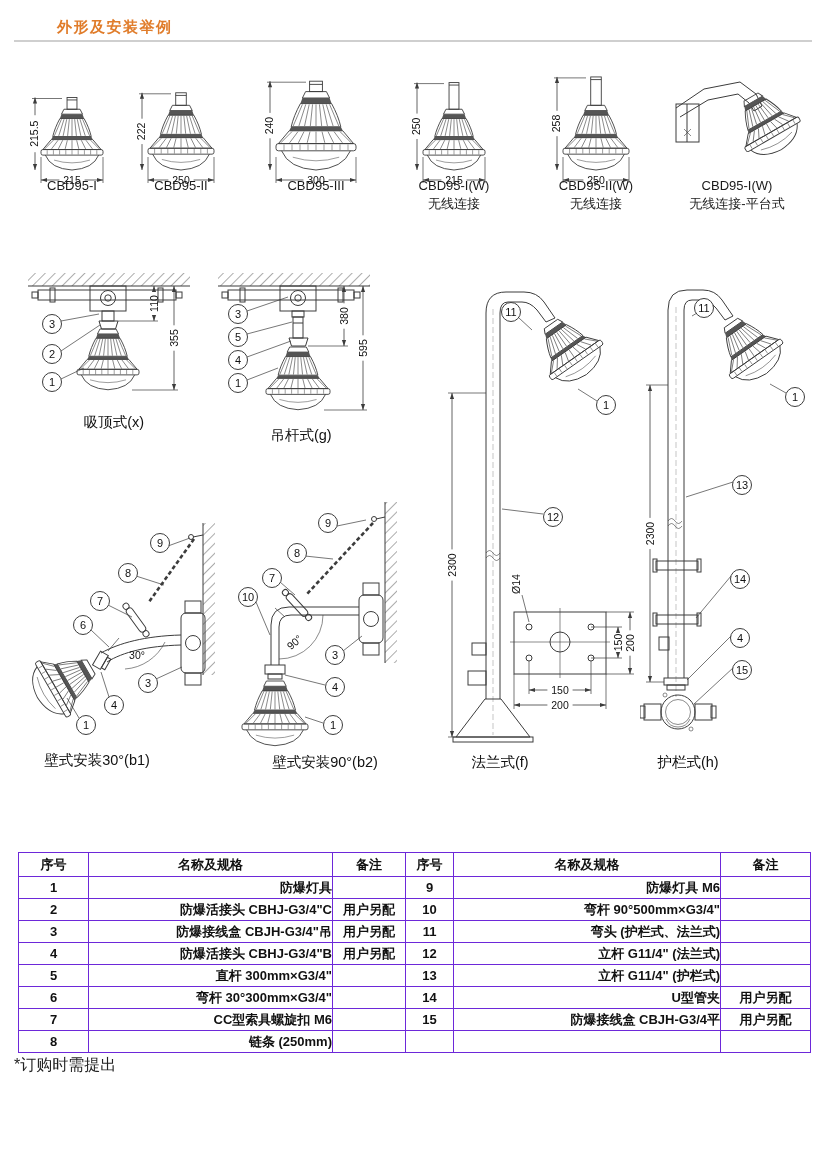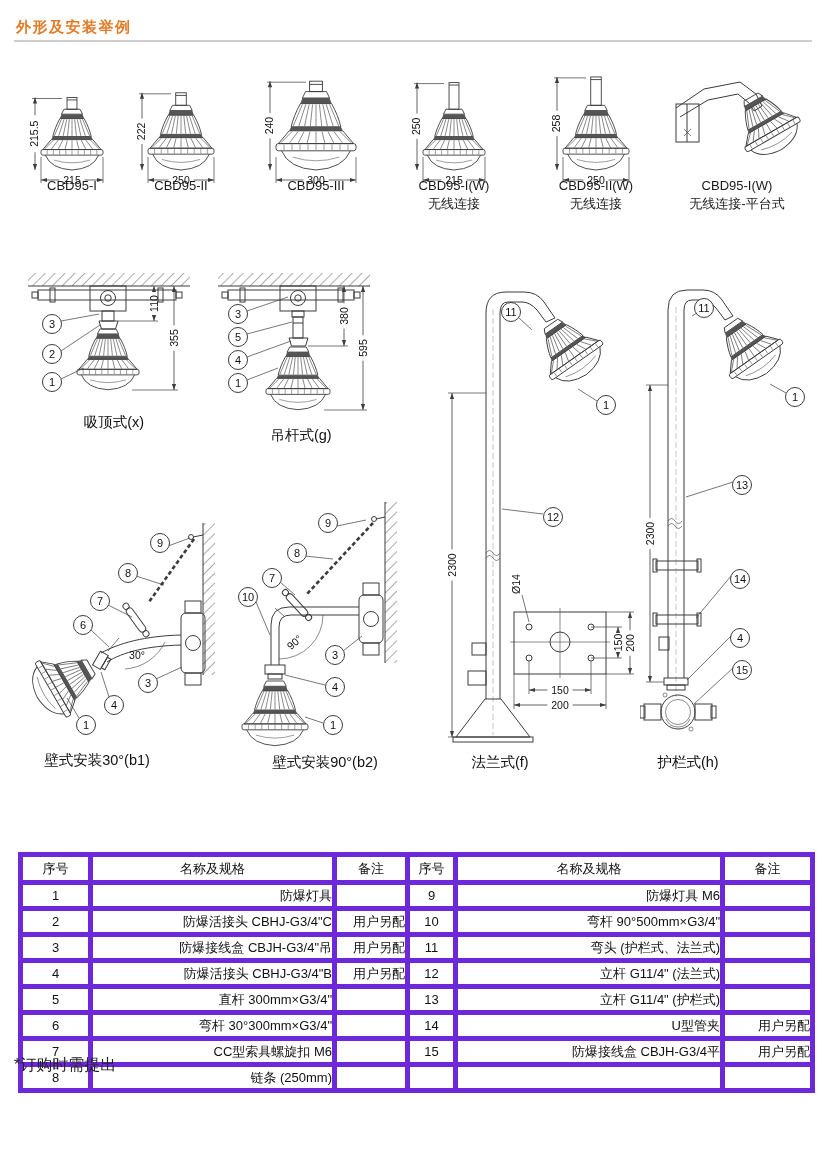--- a/index.html
+++ b/index.html
@@ -14,33 +14,33 @@
   svg .chain{stroke:#3c3c3c;stroke-width:2.6;stroke-dasharray:4 2.6;fill:none}
   svg .dim line{stroke:#3c3c3c;stroke-width:.8}
   svg .dim polygon{fill:#3c3c3c;stroke:none}
   svg .dim text{font:10.5px "Liberation Sans",sans-serif;fill:#111;text-anchor:middle}
   svg .at{font:10.5px "Liberation Sans",sans-serif;fill:#111;text-anchor:middle}
   svg .cob{fill:#fff;stroke:#3c3c3c;stroke-width:1}
   svg .cot{font:11px "Liberation Sans",sans-serif;fill:#111;text-anchor:middle}
   svg .lbl{font:14.5px "Liberation Sans",sans-serif;fill:#111;text-anchor:middle}
   svg .mdl{font:13px "Liberation Sans",sans-serif;fill:#1a1a1a;text-anchor:middle}
   .parts{position:absolute;border-collapse:collapse;table-layout:fixed;font-size:13px;color:#111}
-  .parts td,.parts th{border:5px solid #6d28d9;height:21px;padding:0;font-weight:normal;overflow:hidden;white-space:nowrap}
+  .parts td,.parts th{border:1px solid #6d28d9;height:21px;padding:0;font-weight:bold;overflow:hidden;white-space:nowrap}
   .parts th{height:23px;text-align:center}
   .c-no{text-align:center}
   .c-name{text-align:right;padding-left:34px!important}
   #t-right .c-name{padding-left:36px!important}
-  .c-note{text-align:right}
+  .c-note{text-align:center}
   .footnote{position:absolute;left:14px;top:1055px;font-size:16px;color:#222}
 </style>
 </head>
 <body>
 
 <div class="page">
-  <div class="title" style="color: rgb(224, 124, 42);">外形及安装举例</div>
+  <div class="title" style="color: rgb(224, 124, 42); margin-left: 41px;">外形及安装举例</div>
   <div class="rule"></div>
 
   <svg id="lamp-row" class="fig" style="left:0;top:55px" width="828" height="178" viewBox="0 0 828 178">
       <g>
         <g transform="translate(72,46.17999999999999) rotate(0) scale(0.62) translate(0,0)" fill="none" stroke="#3c3c3c" stroke-width="1.45">
           <rect x="-8" y="-6" width="16" height="19"></rect>
           <line x1="-8" y1="-2" x2="8" y2="-2"></line>
           <path d="M-13,13 L13,13 L17,21 L-17,21 Z"></path>
           <path d="M-17,21 L17,21 L19.5,28 L-19.5,28 Z" fill="#555" stroke="none"></path>
           <path d="M-19.5,28 C-25,38 -29,48 -31,57 L31,57 C29,48 25,38 19.5,28 Z"></path>

